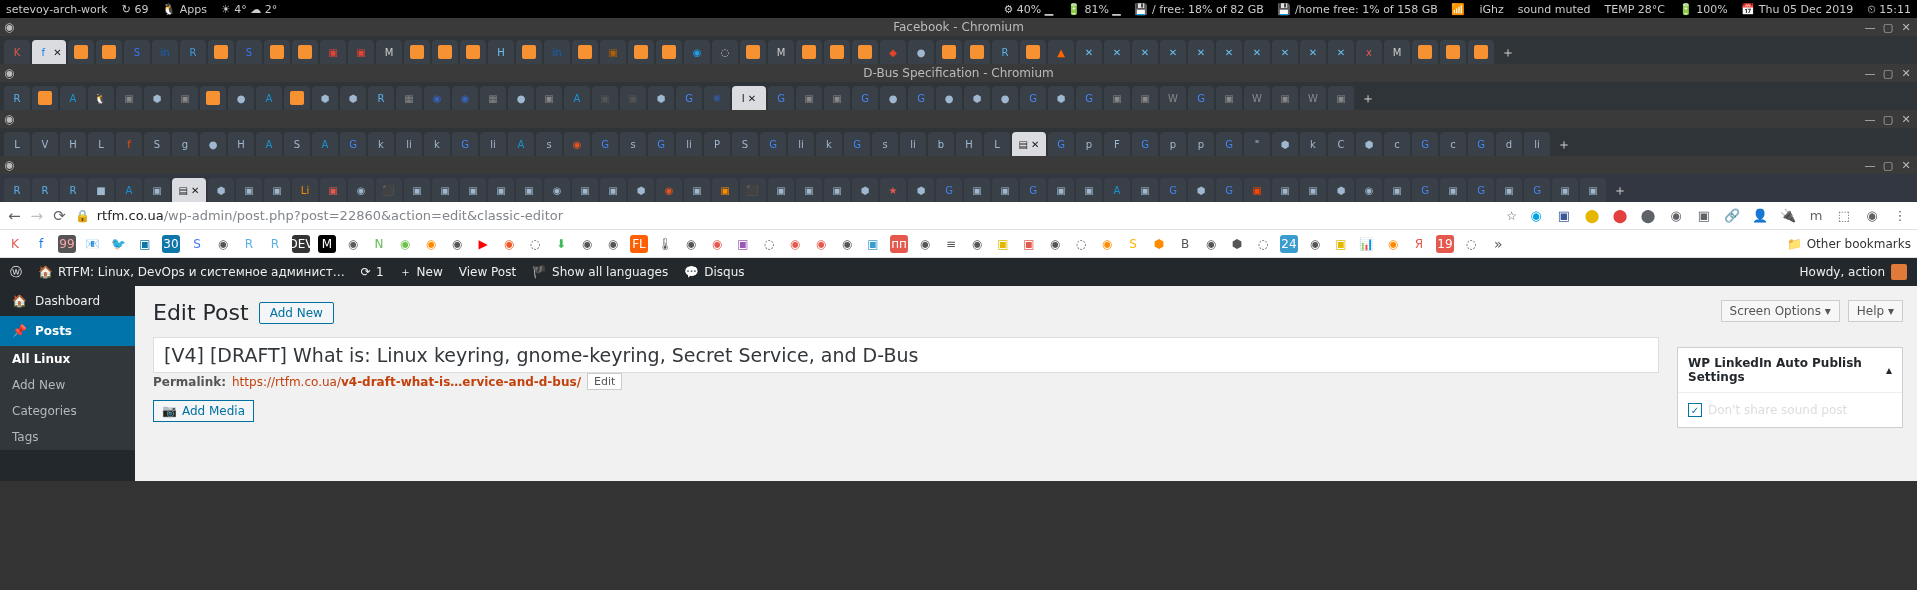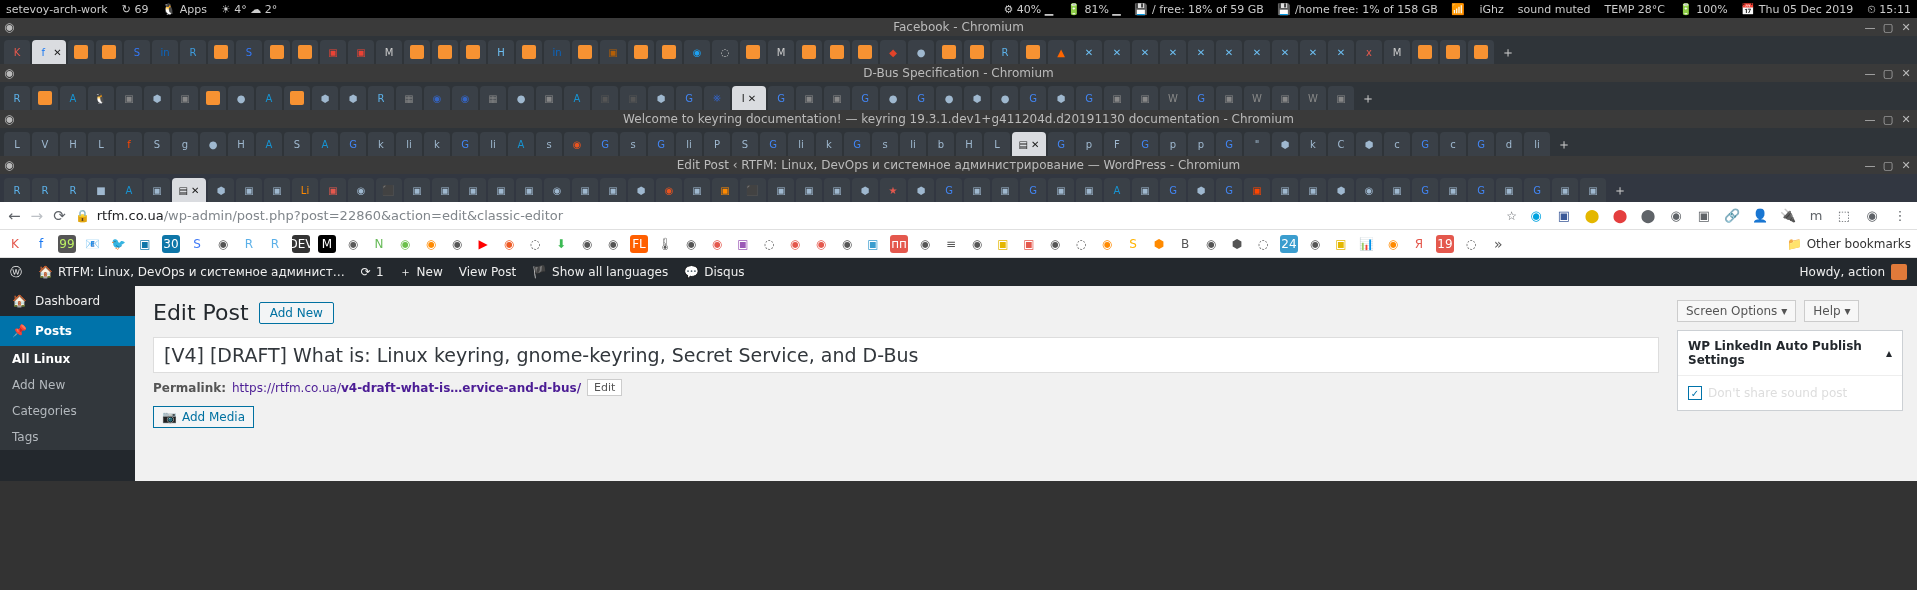--- a/index.html
+++ b/index.html
@@ -58,26 +58,26 @@
 .wp-sidebar .submenu .sub { padding:6px 12px 6px 12px; font-size:12px; color:#b4b9be; cursor:pointer; }
 .wp-sidebar .submenu .sub.active { color:#fff; font-weight:bold; }
 
 .wp-main { flex:1; padding:14px 18px; overflow:hidden; }
 .wp-title-row { display:flex; align-items:center; gap:10px; margin-bottom:12px; }
 .wp-title { font-size:22px; color:#23282d; font-weight:400; }
 .btn-outline { border:1px solid #0071a1; color:#0071a1; background:#f3f5f6; padding:3px 10px; font-size:12px; cursor:pointer; border-radius:2px; }
 .notice { border-left:4px solid #46b450; background:#fff; padding:10px 14px; display:flex; align-items:center; justify-content:space-between; margin-bottom:14px; box-shadow:0 1px 1px rgba(0,0,0,.04); }
 .notice .dismiss { color:#72777c; cursor:pointer; font-size:14px; }
 .title-input { width:100%; border:1px solid #ddd; padding:6px 10px; font-size:19px; color:#32373c; background:#fff; }
-.permalink-row { display:flex; align-items:center; gap:6px; font-size:12px; margin-top:6px; color:#555; }
-.permalink-row a { color:#4c1d95; text-decoration:none; }
+.permalink-row { display:flex; align-items:center; gap:6px; font-size:12px; color:#555; }
+.permalink-row a { color:#c2410c; text-decoration:none; }
 .btn-small { border:1px solid #ccc; background:#fff; padding:1px 6px; font-size:11px; cursor:pointer; color:#555; }
 
 .wp-right { width:240px; padding:14px 14px 0 0; }
-.screen-opts { display:flex; gap:8px; margin-bottom:8px; }
+.screen-opts { display:flex; justify-content:flex-end; gap:8px; margin-bottom:25px; }
 .scrbtn { border:1px solid #ccc; background:#f7f7f7; padding:3px 8px; font-size:12px; color:#555; cursor:pointer; }
 .metabox { border:1px solid #ccd0d4; background:#fff; }
 .metabox .mb-head { padding:8px 10px; font-weight:bold; color:#23282d; display:flex; justify-content:space-between; align-items:center; border-bottom:1px solid #eee; }
 .metabox .mb-body { padding:10px; display:flex; align-items:center; gap:6px; }
 .cbx { width:14px; height:14px; border:1px solid #0073aa; display:inline-flex; align-items:center; justify-content:center; color:#0073aa; font-size:10px; }
 
 .addmedia-btn { display:inline-flex; align-items:center; gap:5px; border:1px solid #0071a1; color:#0071a1; padding:3px 8px; font-size:12px; cursor:pointer; margin-top:10px; background:#f3f5f6; }
 
 .link { color:#0073aa; }
 .star { color:#5f6368; }
@@ -87,21 +87,21 @@
 <body>
 
 <div class="sysbar">
   <span class="label">setevoy-arch-work</span>
   <span class="label">↻ 69</span>
   <span class="label">🐧 Apps</span>
   <span class="label">☀ 4°  ☁ 2°</span>
   <span class="spacer"></span>
   <span class="label">⚙ 40% ▁</span>
   <span class="label">🔋 81% ▁</span>
-  <span class="label">💾 / free: 18% of 59 GB</span>
+  <span class="label">💾 / free: 18% of 82 GB</span>
   <span class="label">💾 /home free: 1% of 158 GB</span>
   <span class="label">📶</span>
   <span class="label">iGhz</span>
   <span class="label">sound muted</span>
   <span class="label">TEMP 28°C</span>
   <span class="label">🔋 100%</span>
   <span class="label">📅 Thu 05 Dec 2019</span>
   <span class="label">⏲ 15:11</span>
 </div>
 
@@ -283,21 +283,20 @@
   <div class="tab" style="color:#888">▣</div>
   <div class="tab" style="color:#888">W</div>
   <div class="tab" style="color:#888">▣</div>
   <div class="tab" style="color:#888">W</div>
   <div class="tab" style="color:#888">▣</div>
   <div class="newtab">＋</div>
 </div>
 
 <div class="winbar">
   <span class="winicon">◉</span>
-  <span>Welcome to keyring documentation! — keyring 19.3.1.dev1+g411204d.d20191130 documentation - Chromium</span>
   <span class="winbtns">
     <span class="winbtn">—</span>
     <span class="winbtn">▢</span>
     <span class="winbtn">✕</span>
   </span>
 </div>
 <div class="tabstrip">
   <div class="tab">L</div>
   <div class="tab">V</div>
   <div class="tab">H</div>
@@ -354,21 +353,20 @@
   <div class="tab" style="color:#4285f4">G</div>
   <div class="tab">c</div>
   <div class="tab" style="color:#4285f4">G</div>
   <div class="tab">d</div>
   <div class="tab">li</div>
   <div class="newtab">＋</div>
 </div>
 
 <div class="winbar">
   <span class="winicon">◉</span>
-  <span>Edit Post ‹ RTFM: Linux, DevOps и системное администрирование — WordPress - Chromium</span>
   <span class="winbtns">
     <span class="winbtn">—</span>
     <span class="winbtn">▢</span>
     <span class="winbtn">✕</span>
   </span>
 </div>
 <div class="tabstrip lighter">
   <div class="tab" style="color:#5bb0e8">R</div>
   <div class="tab" style="color:#5bb0e8">R</div>
   <div class="tab" style="color:#5bb0e8">R</div>
@@ -453,21 +451,21 @@
   <span class="navext">🔌</span>
   <span class="navext" style="color:#5f6368">m</span>
   <span class="navext">⬚</span>
   <span class="navext">◉</span>
   <span class="navext">⋮</span>
 </div>
 
 <div class="bkbar">
   <span class="bk" style="color:#e4584d">K</span>
   <span class="bk" style="color:#1877f2">f</span>
-  <span class="bk square" style="background:#555;color:#bef264">99</span>
+  <span class="bk square" style="background:#555;color:#fca5a5">99</span>
   <span class="bk" style="color:#ea4335">📧</span>
   <span class="bk" style="color:#1da1f2">🐦</span>
   <span class="bk" style="color:#0e76a8">▣</span>
   <span class="bk square" style="background:#0e76a8;color:#fff">30</span>
   <span class="bk" style="color:#3d78f6">S</span>
   <span class="bk">◉</span>
   <span class="bk" style="color:#5bb0e8">R</span>
   <span class="bk" style="color:#5bb0e8">R</span>
   <span class="bk square" style="background:#333;color:#fff">DEV</span>
   <span class="bk square" style="background:#000;color:#fff">M</span>

